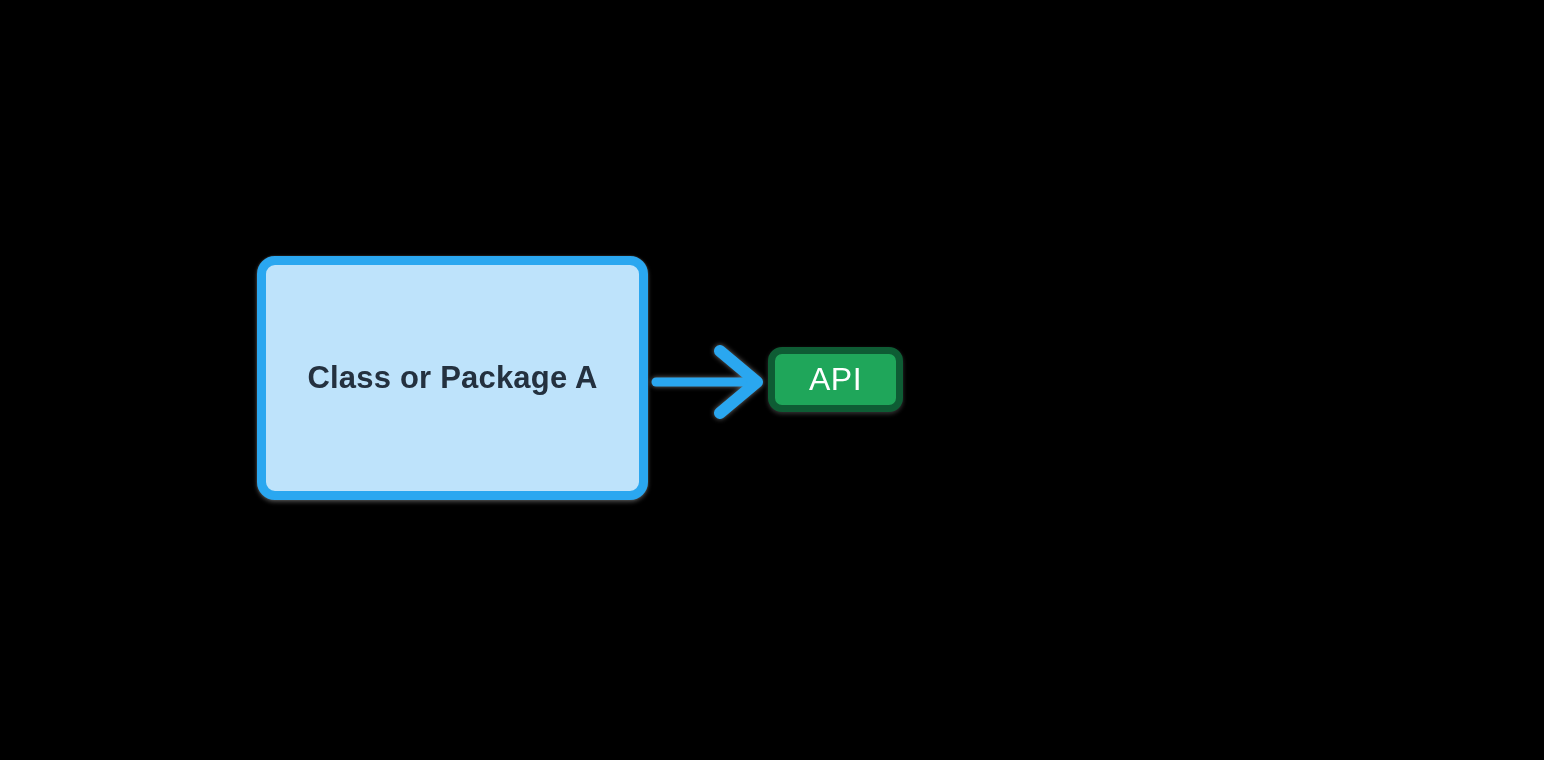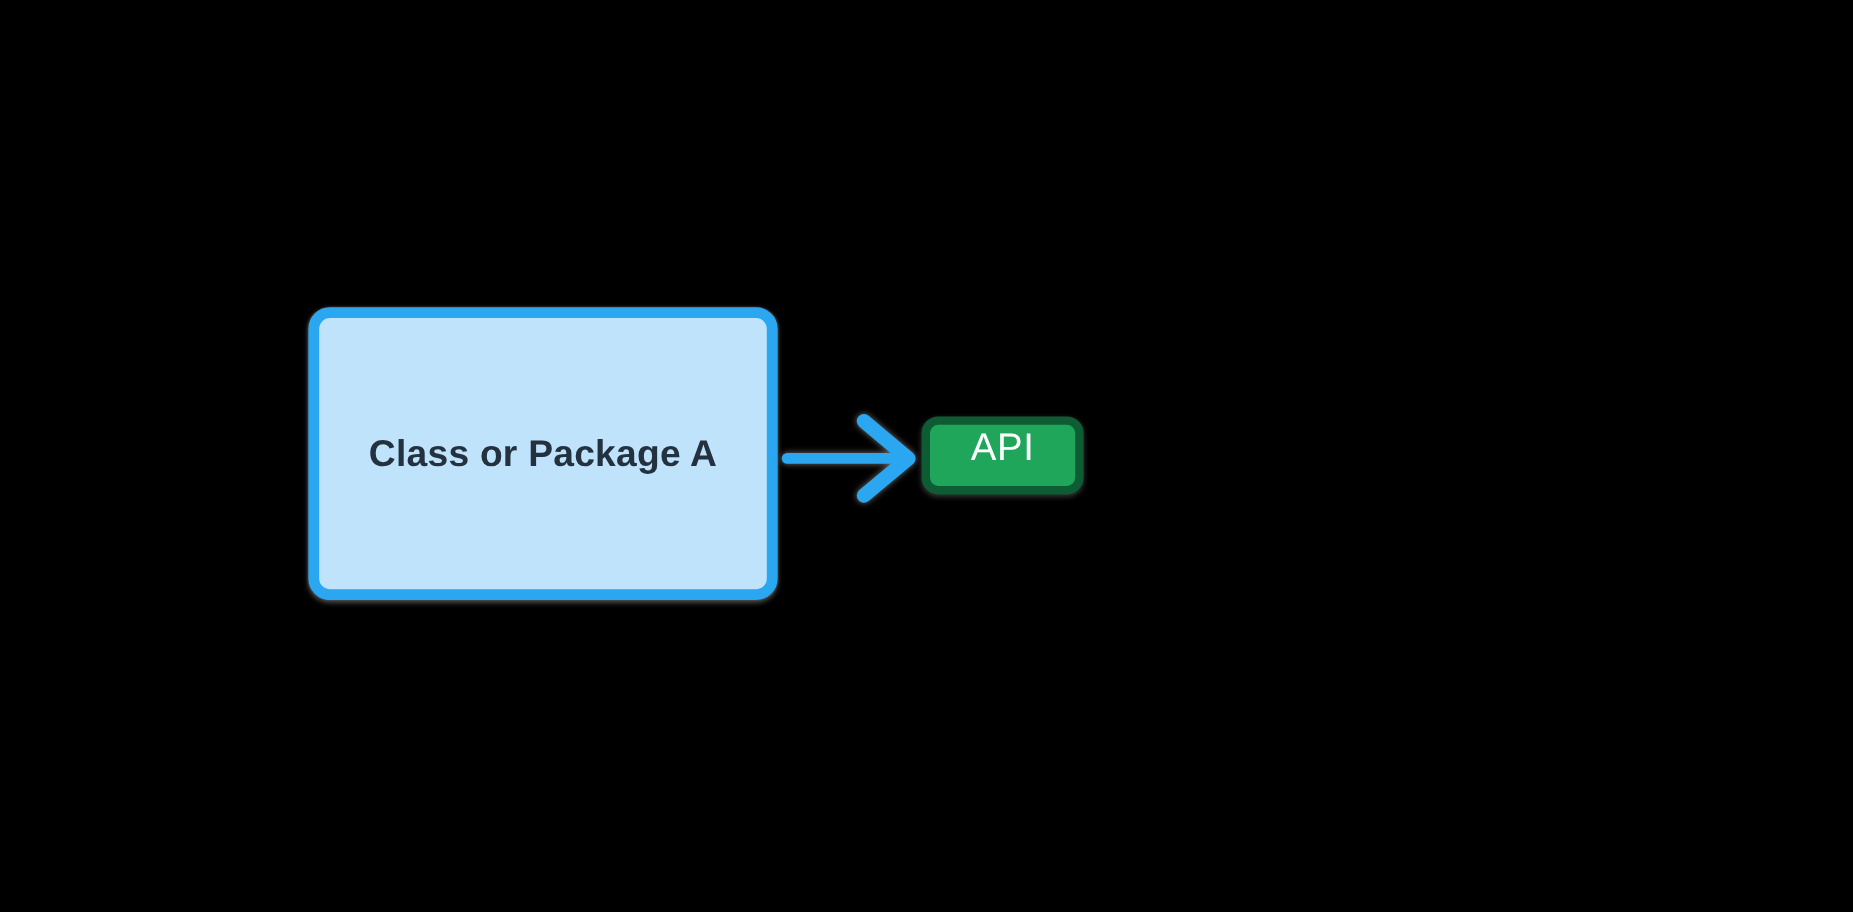--- a/index.html
+++ b/index.html
@@ -78,20 +78,21 @@
     position:absolute;
     left:768px;
     top:347px;
     width:135px;
     height:65px;
     box-sizing:border-box;
     background:var(--badge-fill);
     border:7px solid var(--badge-border);
     border-radius:14px;
     display:flex;
+    align-items:center;
     justify-content:center;
     z-index:3;
     box-shadow:0 2px 4px rgba(100,100,100,0.5);
   }
   .api-badge .badge-label{
     color:var(--badge-text);
     font-size:32px;
     font-weight:500;
     letter-spacing:0.5px;
     white-space:nowrap;

